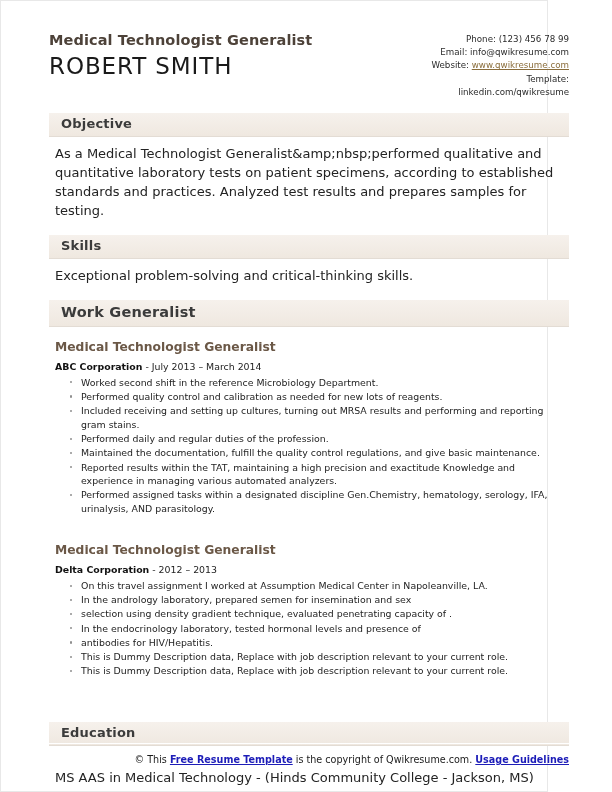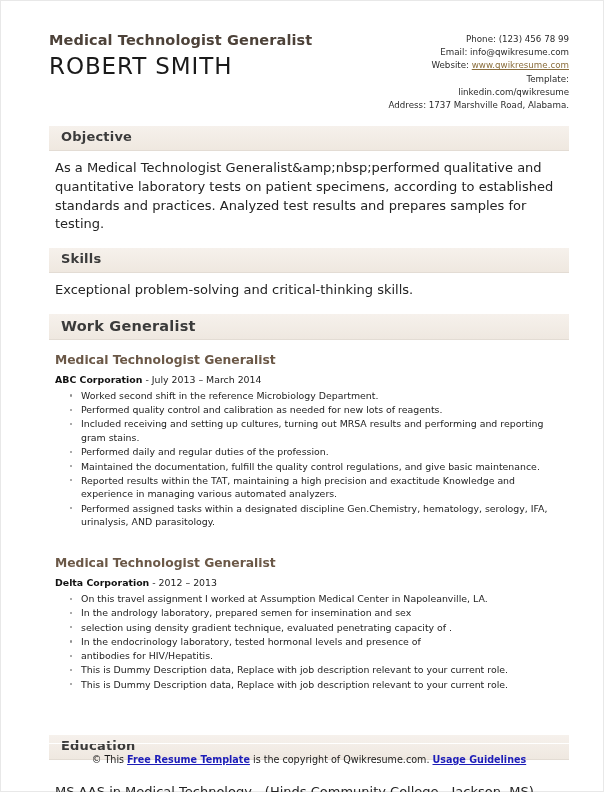--- a/index.html
+++ b/index.html
@@ -10,21 +10,21 @@
   body {
     width: 612px;
     height: 792px;
     font-family: "DejaVu Sans", sans-serif;
     color: #231f20;
     overflow: hidden;
   }
 
   .page {
     position: relative;
-    width: 604px;
+    width: 548px;
     height: 792px;
     box-sizing: border-box;
     background: #ffffff;
     border: 1px solid #e8e8e8;
   }
 
   .inner {
     position: absolute;
     left: 48px;
     top: 0;
@@ -171,21 +171,21 @@
     top: 742px;
     width: 520px;
     height: 1px;
     background: #ffffff;
   }
   .footer {
     position: absolute;
     left: 48px;
     top: 752px;
     width: 520px;
-    text-align: center;
+    text-align: right;
     font-size: 9.6px;
     line-height: 1.5;
     color: #1a1a1a;
   }
   .footer a, .footer .flink {
     color: #1d1db8;
     font-weight: bold;
     text-decoration: underline;
     cursor: pointer;
   }
@@ -202,21 +202,20 @@
         <div class="job-headline">Medical Technologist Generalist</div>
         <div class="person-name">ROBERT SMITH</div>
       </div>
 
       <div class="header-right">
         <div class="line">Phone: (123) 456 78 99</div>
         <div class="line">Email: info@qwikresume.com</div>
         <div class="line"><span>Website: </span><span class="weblink">www.qwikresume.com</span></div>
         <div class="line">Template:</div>
         <div class="line">linkedin.com/qwikresume</div>
-        <div class="line wrap">Address: 1737 Marshville Road, Alabama.</div>
       </div>
     </div>
 
     <div class="section-bar">
       <div class="title">Objective</div>
     </div>
     <div class="section-body">
       <p>As a Medical Technologist Generalist&amp;amp;nbsp;performed qualitative and quantitative laboratory tests on patient specimens, according to established standards and practices. Analyzed test results and prepares samples for testing.</p>
     </div>
 

